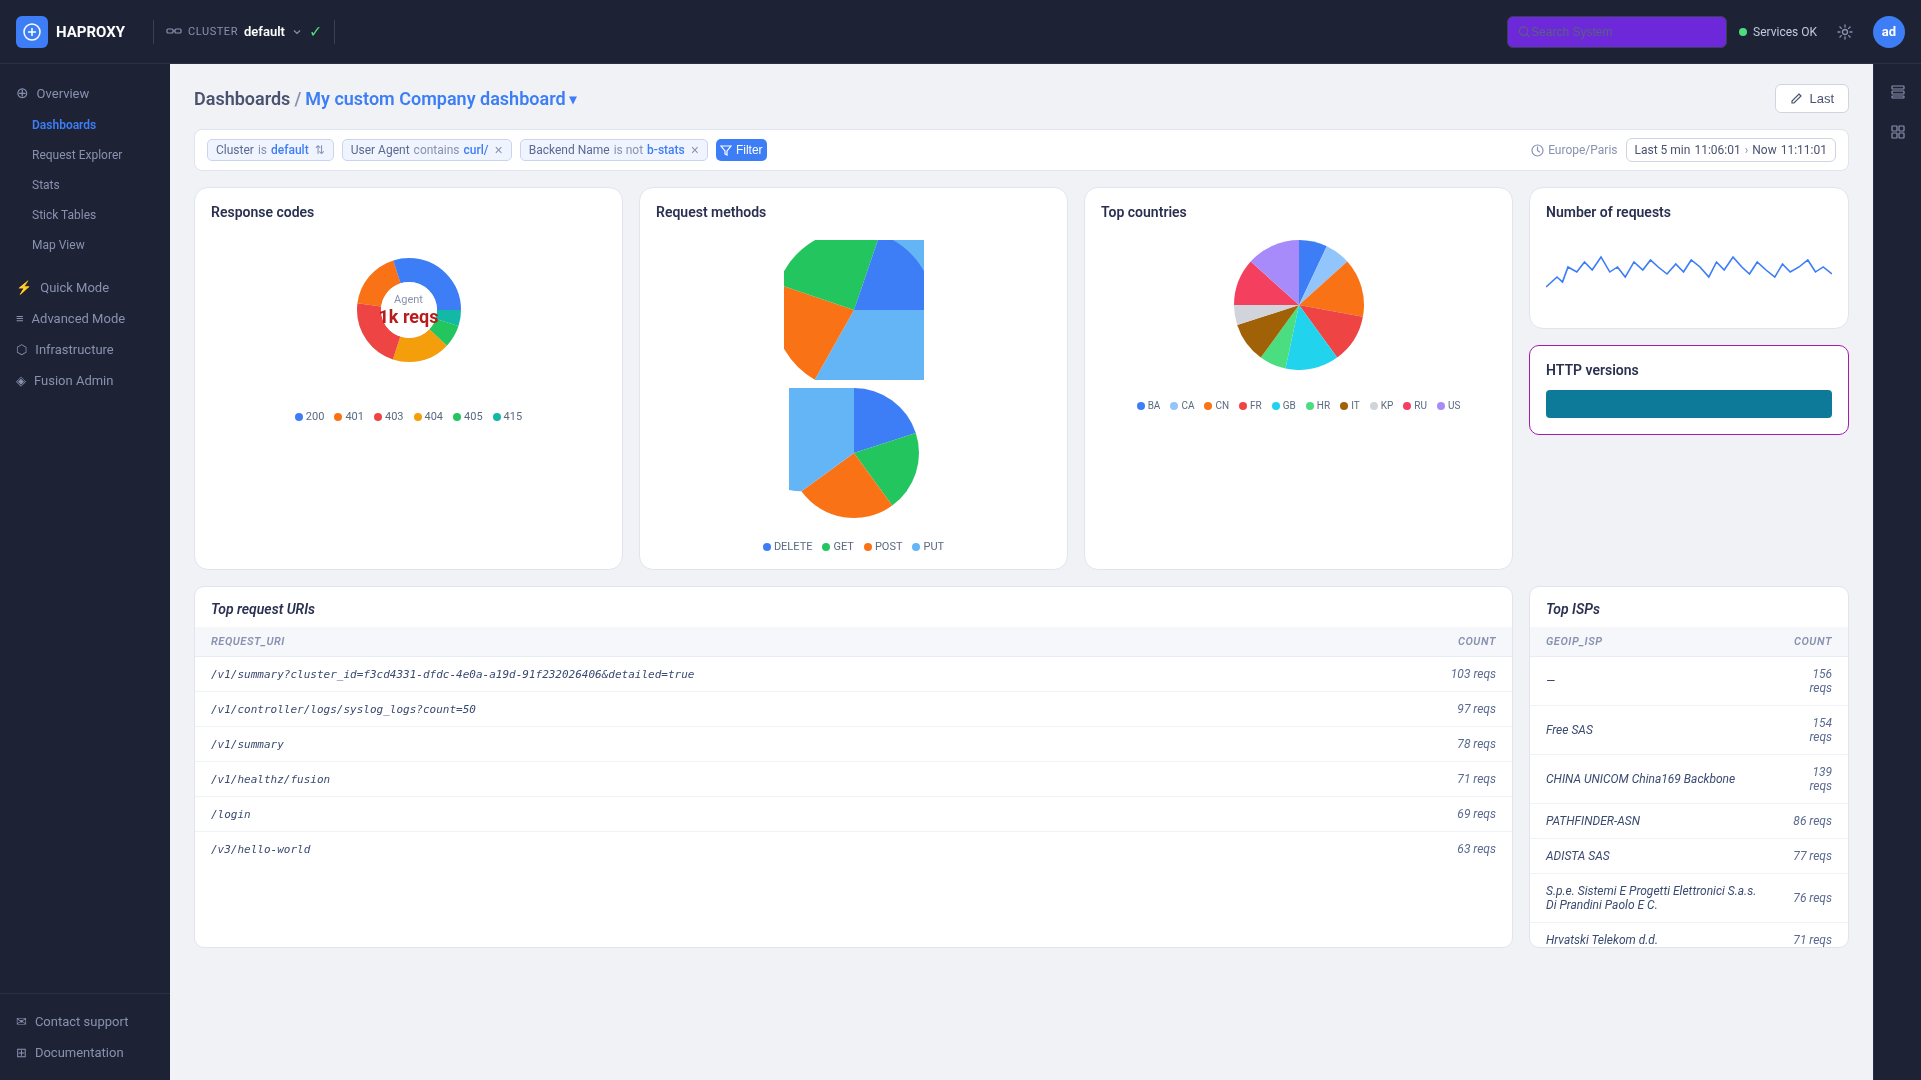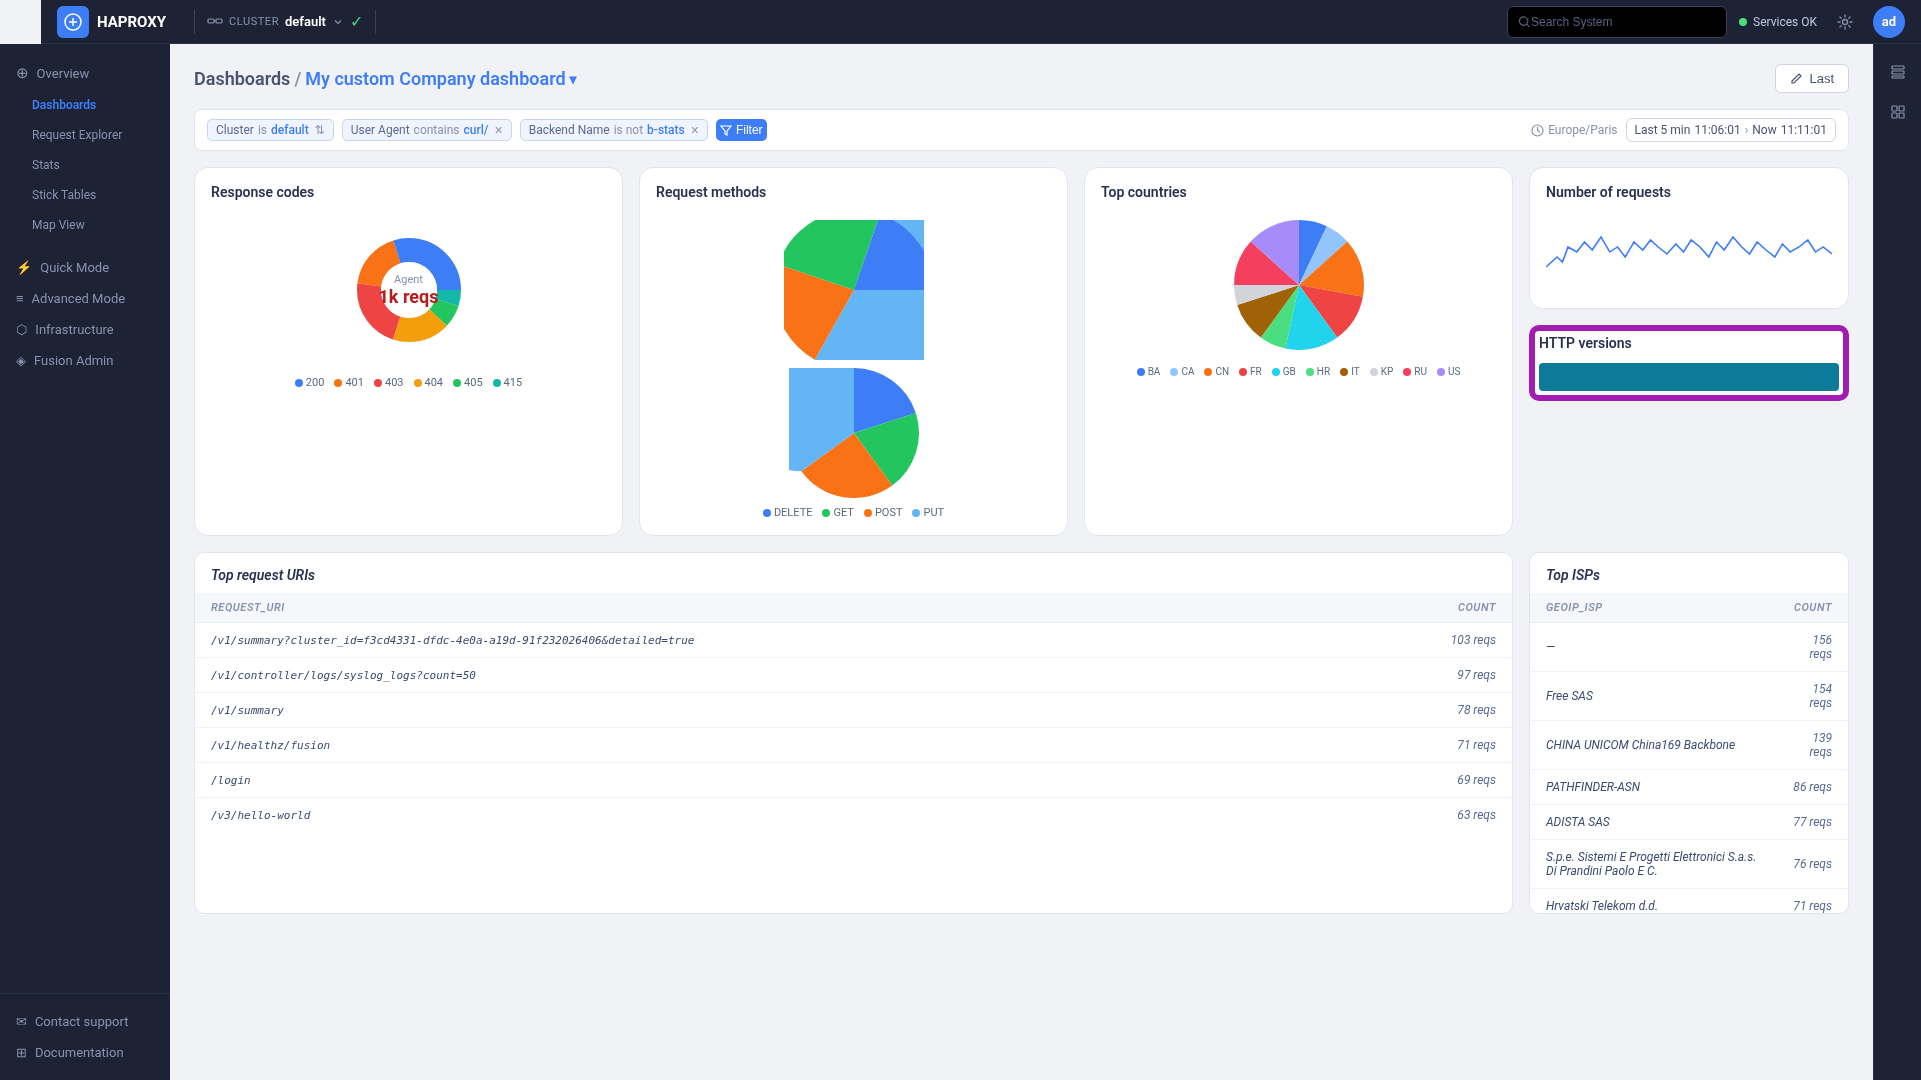--- a/index.html
+++ b/index.html
@@ -1,29 +1,29 @@
 <!DOCTYPE html>
 <html><head>
   <meta charset="utf-8">
   <style>
     * { box-sizing: border-box; margin: 0; padding: 0; }
     body { font-family: -apple-system, BlinkMacSystemFont, 'Segoe UI', Roboto, sans-serif; background: #f0f2f5; color: #1a1a2e; font-size: 13px; display: flex; flex-direction: column; height: 100vh; overflow: hidden; }
 
     
     .top-nav {
-      display: flex; align-items: center; background: #1e2235; height: 44px; padding: 16px 16px; gap: 12px; flex-shrink: 0; border-bottom: 1px solid #2a2f4a; margin-left: 41px;
+      display: flex; align-items: center; background: #1e2235; height: 64px; padding: 16px 16px; gap: 12px; flex-shrink: 0; border-bottom: 1px solid #2a2f4a;
     }
     .logo { display: flex; align-items: center; gap: 8px; margin-right: 16px; }
     .logo-icon { width: 32px; height: 32px; background: #3d7ef7; border-radius: 6px; display: flex; align-items: center; justify-content: center; }
     .logo-text { color: #fff; font-weight: 700; font-size: 15px; }
     .nav-divider { width: 1px; height: 24px; background: #3a3f5a; }
     .cluster-label { color: #8892b0; font-size: 11px; letter-spacing: 0.05em; }
     .cluster-name { color: #fff; font-weight: 600; }
     .nav-spacer { flex: 1; }
-    .search-box { display: flex; align-items: center; background: #000000; border: 1px solid #3a3f5a; border-radius: 6px; padding: 0 10px; gap: 0; width: 220px; height: 32px; }
+    .search-box { display: flex; align-items: center; background: #6d28d9; border: 1px solid #3a3f5a; border-radius: 6px; padding: 0 10px; gap: 0; width: 220px; height: 32px; }
     .search-box input { background: none; border: none; outline: none; color: #c0c8e0; font-size: 12px; width: 100%; }
     .search-box input::placeholder { color: #5a6080; }
     .services-ok { display: flex; align-items: center; gap: 6px; color: #c0c8e0; font-size: 12px; }
     .green-dot { width: 8px; height: 8px; background: #4ade80; border-radius: 50%; }
     .nav-icon-btn { width: 32px; height: 32px; background: none; border: none; color: #8892b0; cursor: pointer; display: flex; align-items: center; justify-content: center; border-radius: 6px; }
     .avatar { width: 32px; height: 32px; background: #3d7ef7; border-radius: 50%; display: flex; align-items: center; justify-content: center; color: #fff; font-weight: 700; font-size: 13px; cursor: pointer; }
 
     
     .app-body { display: flex; flex: 1; overflow: hidden; }
 
@@ -61,27 +61,27 @@
     .dashboard-grid { display: grid; grid-template-columns: 1fr 1fr 1fr 320px; gap: 16px; margin-bottom: 16px; }
     .widget { background: #fff; border: 1px solid #e0e4ef; border-radius: 14px; padding: 16px; }
     .widget-title { font-size: 14px; font-weight: 600; color: #2a3050; margin-bottom: 12px; }
 
     
     .chart-container { display: flex; flex-direction: column; align-items: center; }
     .pie-wrapper { position: relative; width: 140px; height: 140px; margin: 8px auto; }
     .pie-label { position: absolute; top: 50%; left: 50%; transform: translate(-50%, -50%); text-align: center; pointer-events: none; }
     .pie-label-total { font-size: 11px; color: #8892b0; }
     .pie-label-value { font-size: 18px; font-weight: 700; color: #b91c1c; }
-    .legend { display: flex; flex-wrap: wrap; justify-content: center; gap: 4px 10px; margin-top: 8px; font-size: 11px; color: #5a6a80; }
+    .legend { display: flex; flex-wrap: wrap; justify-content: center; gap: 4px 10px; margin-top: 22px; font-size: 11px; color: #5a6a80; }
     .legend-item { display: flex; align-items: center; gap: 3px; }
     .legend-dot { width: 8px; height: 8px; border-radius: 50%; flex-shrink: 0; }
     .line-chart-container { width: 100%; height: 80px; }
 
     
-    .http-versions-widget { background: #fff; border: 6px solid #a21caf; border-radius: 10px; padding: 4px; margin-top: 0; }
+    .http-versions-widget { background: #fff; border: 1px solid #a21caf; border-radius: 10px; padding: 16px; margin-top: 0; }
     .http-bar { height: 28px; background: #0d7a9a; border-radius: 4px; }
 
     
     .right-col { display: flex; flex-direction: column; gap: 16px; }
 
     
     .bottom-grid { display: grid; grid-template-columns: 1fr 320px; gap: 16px; font-style: italic; }
 
     
     .table-widget { background: #fff; border: 1px solid #e0e4ef; border-radius: 10px; overflow: hidden; }

